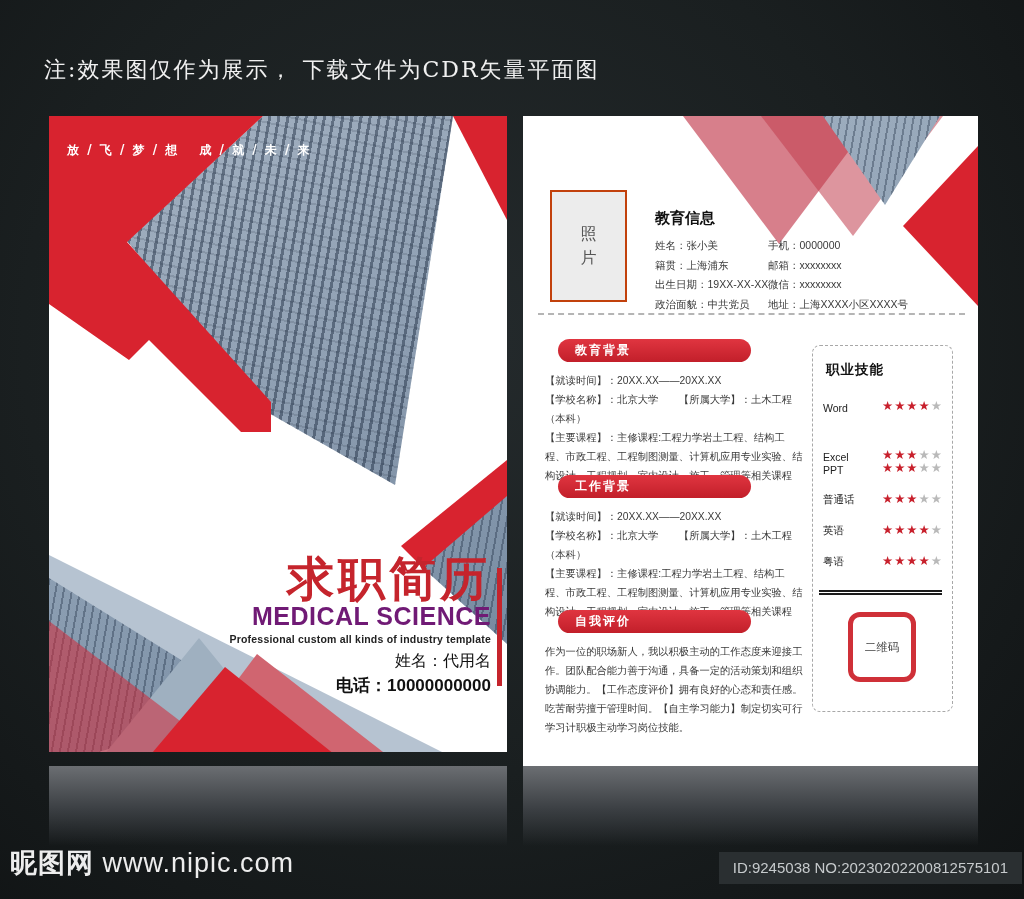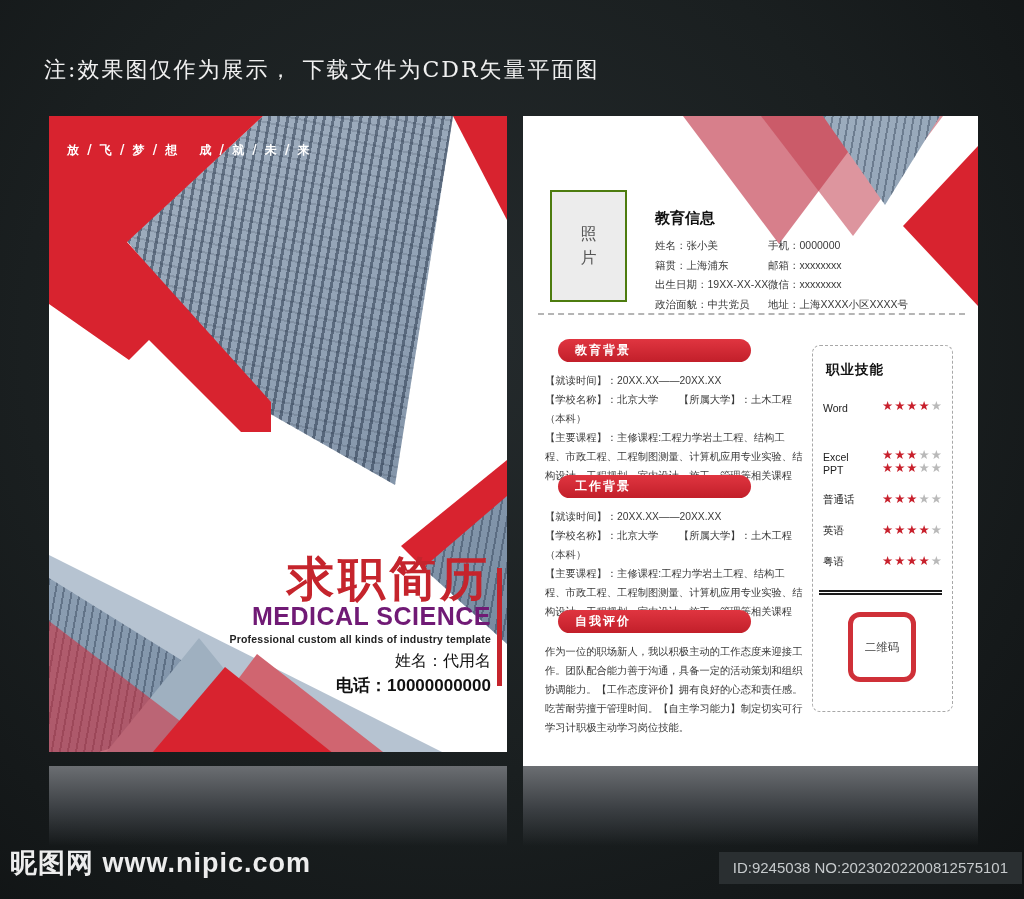--- a/index.html
+++ b/index.html
@@ -35,21 +35,21 @@
           font-family:"DejaVu Serif","Liberation Serif",serif;font-weight:bold;}
   .titleblock{right:16px;top:438px;text-align:right;width:300px;}
   .title-cn{color:#c5242c;font-size:47px;font-weight:bold;letter-spacing:4px;line-height:1.05;
             font-family:"DejaVu Serif","Liberation Serif",serif;}
   .title-en{color:#701a75;font-size:25px;font-weight:bold;letter-spacing:.5px;line-height:1.1;}
   .title-sub{color:#222;font-size:10.5px;font-weight:bold;letter-spacing:.2px;margin-top:2px;}
   .title-name{color:#111;font-size:16px;margin-top:6px;}
   .title-phone{color:#111;font-size:17px;font-weight:bold;margin-top:2px;}
   .title-bar{right:5px;top:452px;width:5px;height:118px;background:#c5242c;}
   
-  .photo-box{left:27px;top:74px;width:73px;height:108px;background:#ececec;border:2px solid #4d7c0f;
+  .photo-box{left:27px;top:74px;width:73px;height:108px;background:#ececec;border:2px solid #c2410c;
              display:flex;align-items:center;justify-content:center;}
   .photo-box span{width:20px;font-size:16px;color:#555;line-height:1.5;word-break:break-all;text-align:center;}
   .basic-head{left:132px;top:93px;font-size:15px;font-weight:bold;color:#111;}
   .col{top:120px;font-size:10.5px;color:#3a3a3a;line-height:19.5px;}
   .col1{left:132px;} .col2{left:245px;}
   .dash-sep{left:15px;top:197px;width:427px;border-top:2px dashed #b5b5b5;}
   .pill{left:35px;width:193px;height:23px;border-radius:13px;
         background:linear-gradient(#e03540,#c21f2a);
         color:#fff;font-size:12px;font-weight:bold;letter-spacing:2px;
         display:flex;align-items:center;padding-left:17px;box-sizing:border-box;}
@@ -60,21 +60,21 @@
   .skill-row{position:absolute;left:10px;width:120px;display:flex;align-items:flex-end;justify-content:space-between;}
   .skill-label{font-size:10.5px;color:#222;}
   .star{font-size:12.5px;letter-spacing:1px;}
   .star.on{color:#c8202c;} .star.off{color:#b9b9b9;}
   .dbl-line{left:6px;top:244px;width:123px;border-top:5px double #1b1b1b;position:absolute;}
   .qr{left:35px;top:266px;width:58px;height:60px;border:5px solid #cf3038;border-radius:12px;
       display:flex;align-items:center;justify-content:center;font-size:11.5px;color:#444;position:absolute;}
   
   .reflect{top:766px;height:80px;background:linear-gradient(#6b6e72 0%,#3a3e42 55%,rgba(24,28,29,.0) 100%);}
   .wm{left:10px;top:845px;color:#ededed;font-size:27px;font-weight:bold;letter-spacing:1px;}
-  .wm .url{font-weight:bold;}
+  .wm .url{font-weight:normal;}
   .idbox{right:2px;top:852px;background:#2a2f31;color:#c6cacc;font-size:15px;
          padding:7px 14px 8px 14px;}
 </style>
 </head>
 <body>
 
 <div class="abs note">注:效果图仅作为展示， 下载文件为CDR矢量平面图</div>
 
 <div class="abs page page-left">
 

